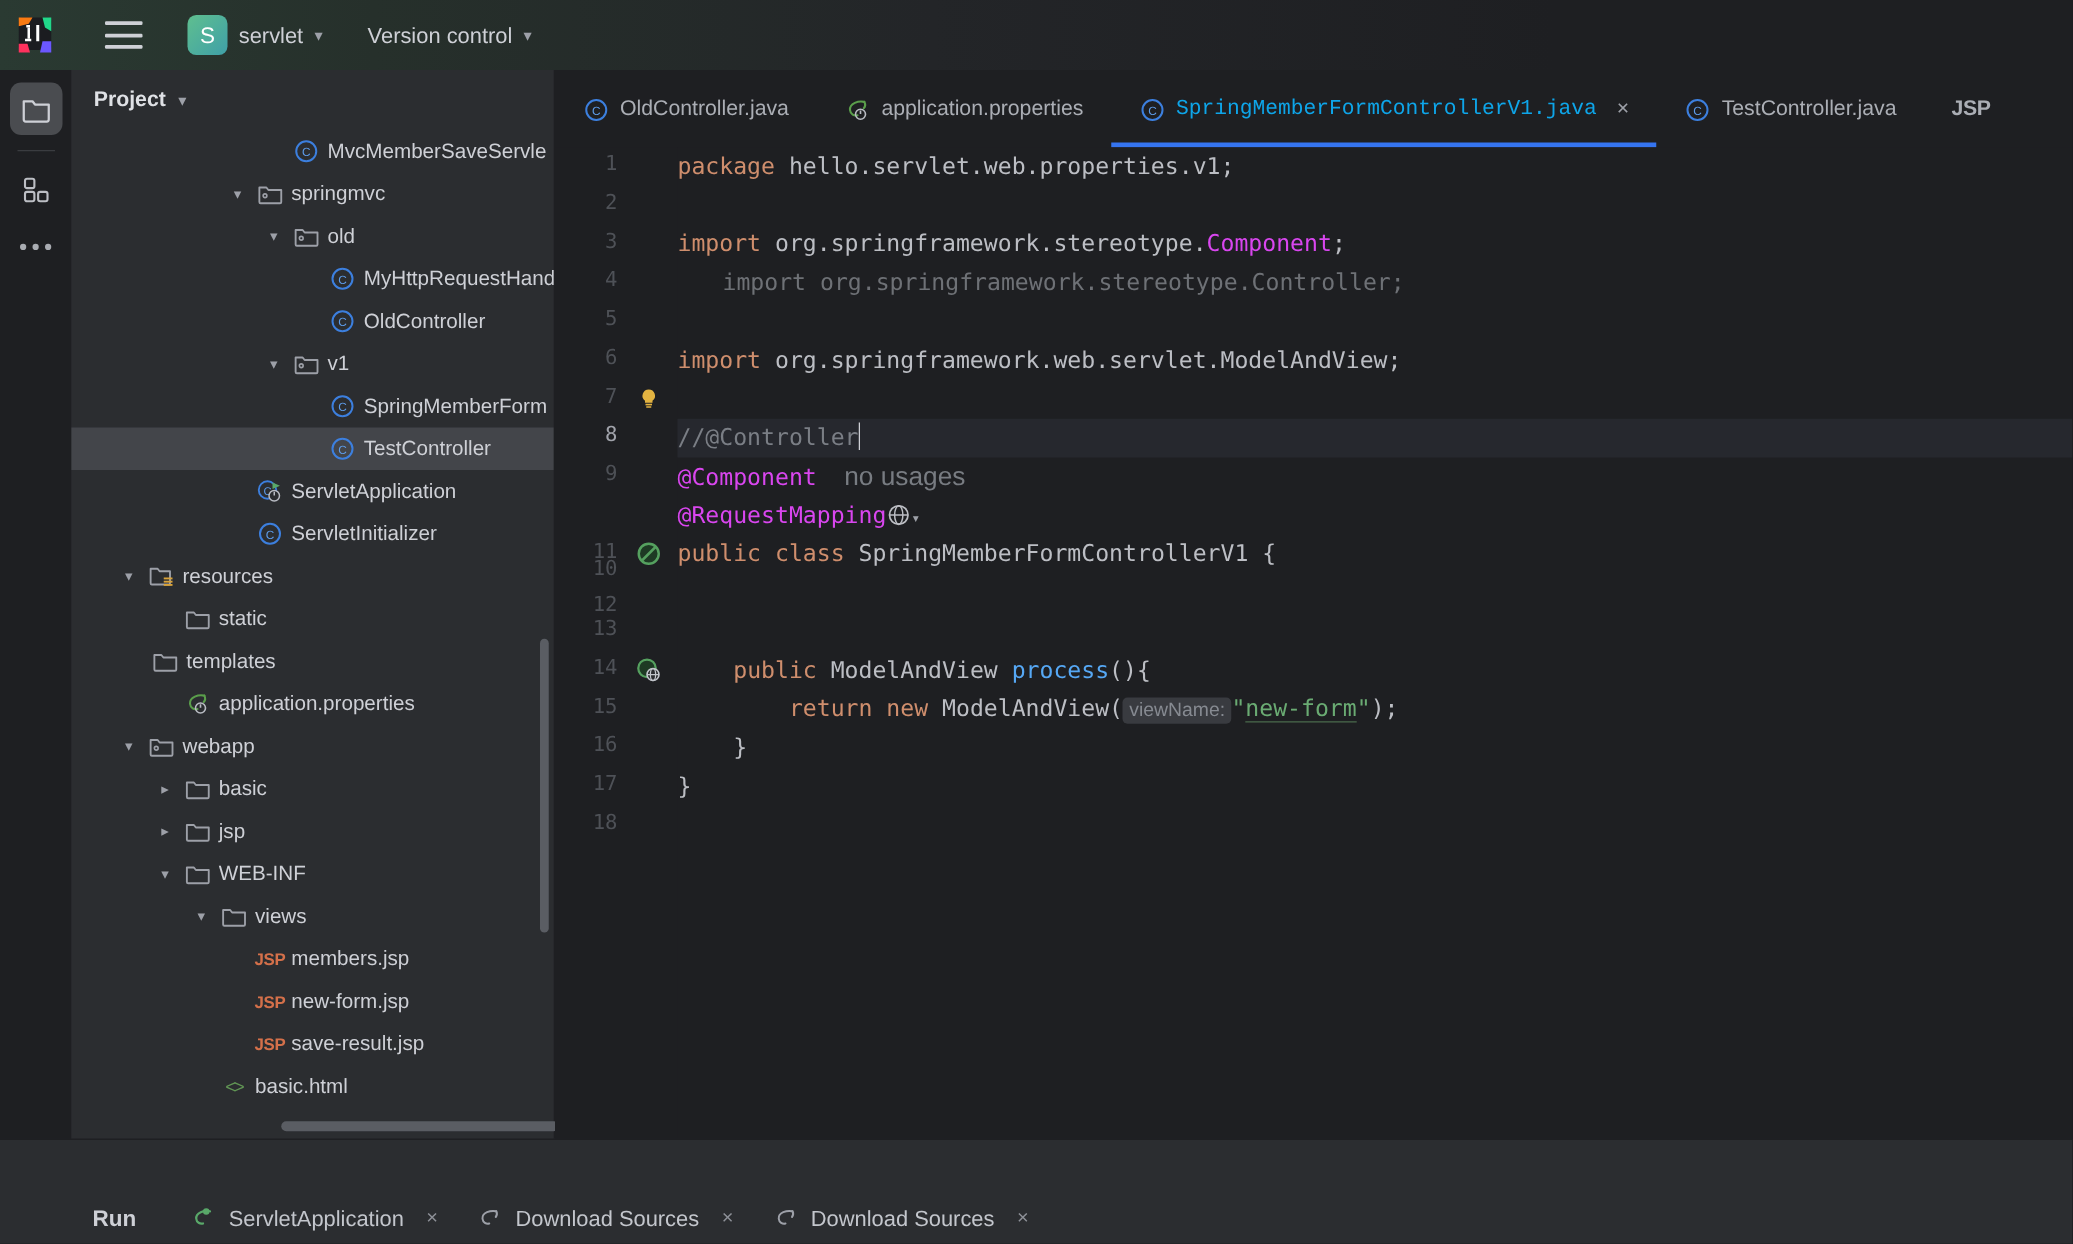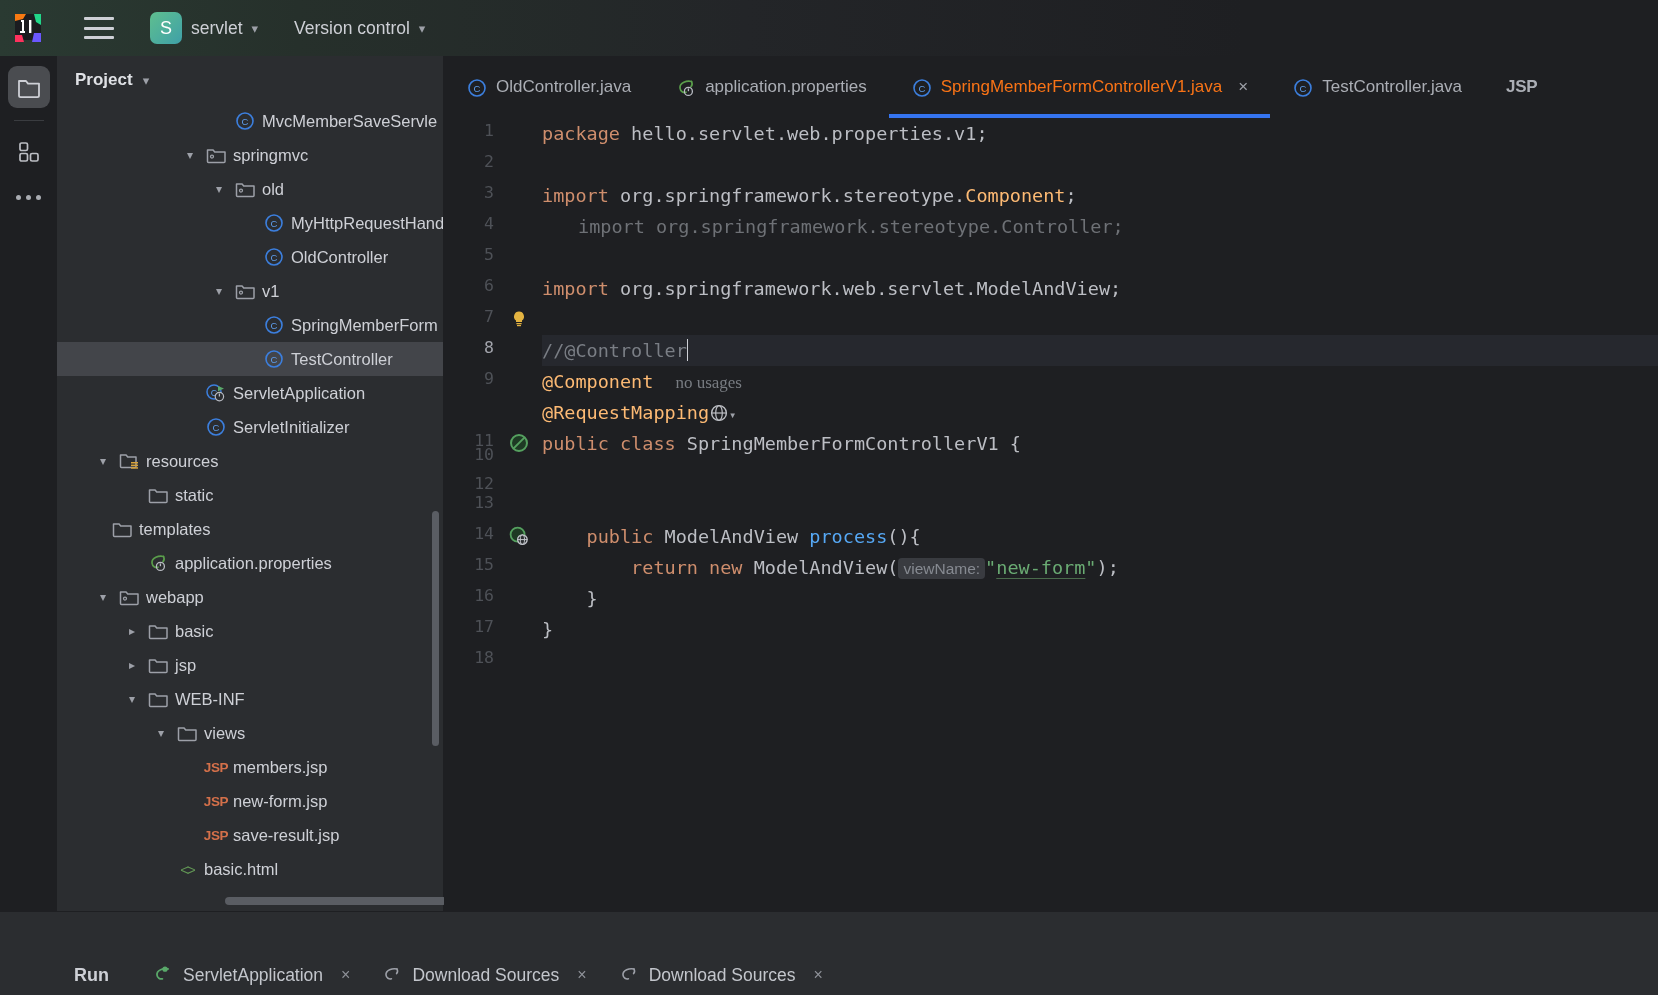--- a/index.html
+++ b/index.html
@@ -70,44 +70,44 @@
   .pscroll-v { position:absolute; right:4px; top:455px; width:7px; height:235px; background:#5A5D63; border-radius:4px;}
   .pscroll-h { position:absolute; left:168px; bottom:6px; width:222px; height:8px; background:#5A5D63; border-radius:4px;}
 
   
   .tabbar {
     position:absolute; left:444px; top:56px; width:1214px; height:62px; background:#1E1F22;
     display:flex; align-items:stretch; overflow:hidden;
   }
   .tab { display:flex; align-items:center; gap:10px; padding:0 22px; position:relative; cursor:pointer; white-space:nowrap; }
   .tab .tlbl { color:#ABAEB5; font-size:17px; }
-  .tab.active .tlbl { color:#f97316; }
+  .tab.active .tlbl { color:#0ea5e9;font-family:Liberation Mono, monospace; }
   .tab.active::after {
     content:""; position:absolute; left:0; right:0; bottom:0; height:4px; background:#3574F0;
   }
   .tclose { color:#9DA0A8; font-size:17px; margin-left:6px; cursor:pointer; }
   .cls-ic { width:20px; height:20px; flex:none; }
 
   
   .editor { position:absolute; left:444px; top:118px; width:1214px; height:793px; background:#1E1F22; }
   .gutter { position:absolute; left:0; top:0; width:98px; height:100%; background:#1E1F22; }
   .gut-line { position:absolute; right:48px; color:#4E5157; font-size:16.5px; text-align:right; font-family:"DejaVu Sans Mono", monospace; }
   .code { position:absolute; left:98px; top:0; right:0; height:100%; font-family:"DejaVu Sans Mono", monospace; font-size:18.5px; }
   .cl { position:absolute; left:0; white-space:pre; line-height:31px; height:31px; }
   .curline { position:absolute; left:0; right:0; height:31px; background:#26282E; }
 
   
   .k  { color:#CF8E6D; }          
   .pl { color:#BCBEC4; }          
-  .cn { color:#fdba74; }          
+  .cn { color:#d946ef; }          
   .gr { color:#6E7176;margin-left:36px; }          
   .cm { color:#7A7E85; }          
   .st { color:#6AAB73; }          
   .fn { color:#56A8F5; }          
-  .hint { color:#787C82; font-size:17px; font-family:Liberation Serif, serif; }
+  .hint { color:#787C82; font-size:21px; font-family:Liberation Sans, sans-serif; }
   .param { background:#393B40; color:#868A91; font-size:15.5px; border-radius:4px; padding:2px 5px; font-family:"Liberation Sans", sans-serif;}
   .ul { text-decoration: underline; text-decoration-color:#4A6B4C; text-underline-offset:4px; }
   .caret { display:inline-block; width:1.6px; height:22px; background:#CED0D6; vertical-align:-4px; }
   .globe { display:inline-block; width:20px; height:20px; vertical-align:-4px; }
   .gchev { color:#9DA0A8; font-size:12px; }
 
   
   .botbar {
     position:absolute; left:0; bottom:0; width:1658px; height:84px; background:#2B2D30;
     border-top:1px solid #1E1F22; display:flex; align-items:flex-end; gap:0px; overflow:hidden;
@@ -300,21 +300,21 @@
         </div>
         <div class="row" style="padding-left: 66px;">
           <span class="arrow blank">▸</span>
           <span class="ic">
             <svg width="22" height="22" viewBox="0 0 22 22">
               <path d="M2.5 6 h5.6 l1.6 2 h10.3 v9.6 a1 1 0 0 1 -1 1 h-15.5 a1 1 0 0 1 -1 -1 z" fill="none" stroke="#9DA0A8" stroke-width="1.5" stroke-linejoin="round"></path>
             </svg>
           </span>
           <span class="lbl">static</span>
         </div>
-        <div class="row" style="padding-left: 30px;">
+        <div class="row" style="padding-left: 40px;">
           <span class="arrow blank">▸</span>
           <span class="ic">
             <svg width="22" height="22" viewBox="0 0 22 22">
               <path d="M2.5 6 h5.6 l1.6 2 h10.3 v9.6 a1 1 0 0 1 -1 1 h-15.5 a1 1 0 0 1 -1 -1 z" fill="none" stroke="#9DA0A8" stroke-width="1.5" stroke-linejoin="round"></path>
             </svg>
           </span>
           <span class="lbl">templates</span>
         </div>
         <div class="row" style="padding-left: 66px;">
           <span class="arrow blank">▸</span>

